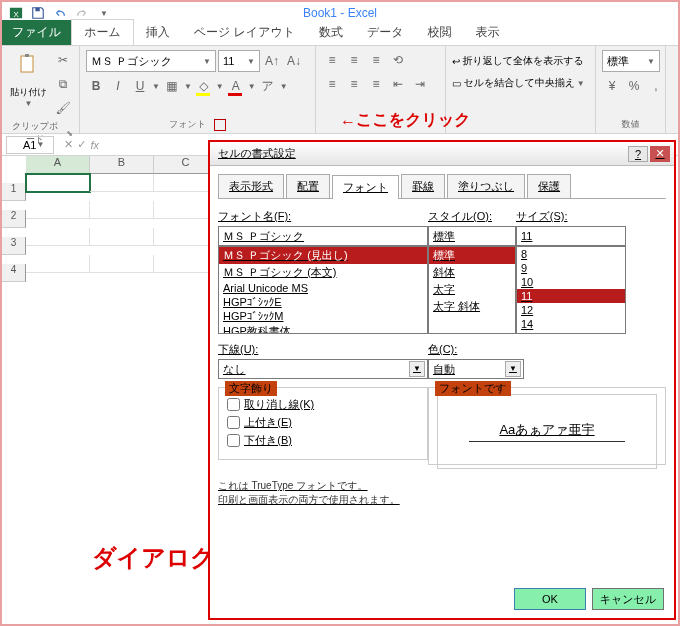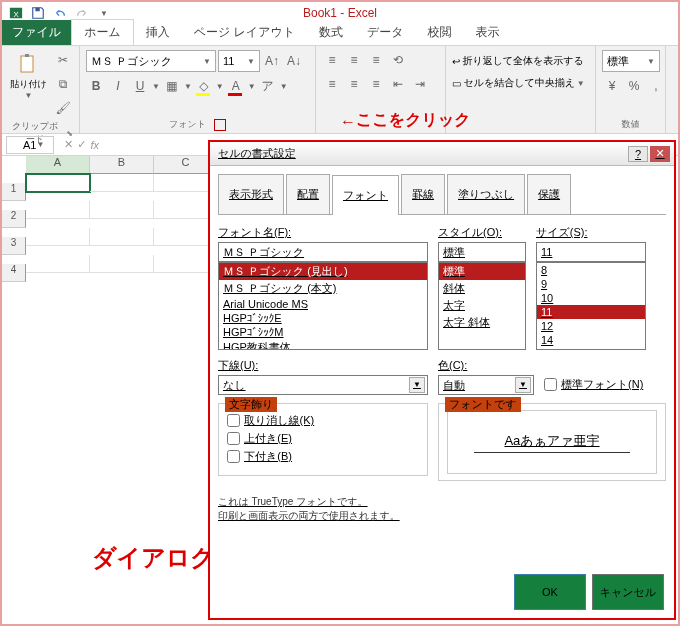--- a/index.html
+++ b/index.html
@@ -3,36 +3,36 @@
 <meta charset="utf-8">
 <style>
   * { box-sizing: border-box; margin: 0; padding: 0; font-family: "Yu Gothic", "Meiryo", sans-serif; }
   body { width: 680px; height: 626px; background: #fff; font-size: 11px; position: relative; overflow: hidden; border: 2px solid #e9a0a0; }
   
   
   .titlebar { height: 22px; background: #fff; display: flex; align-items: center; }
   .qat { display: flex; align-items: center; gap: 6px; padding-left: 6px; }
   .qat-icon { width: 16px; height: 16px; display: flex; align-items: center; justify-content: center; color: #666; }
   .qat-icon svg { width: 14px; height: 14px; }
-  .title-center { position: absolute; left: 50%; transform: translateX(-50%); font-size: 12px; color: #b91c1c; }
+  .title-center { position: absolute; left: 50%; transform: translateX(-50%); font-size: 12px; color: #3b82f6; }
   
   
   .ribbon-tabs { height: 22px; display: flex; align-items: flex-end; border-bottom: 1px solid #d4d4d4; }
   .file-tab { background: #217346; color: #fff; padding: 4px 10px; font-size: 12px; }
   .tab { padding: 4px 12px; font-size: 12px; color: #444; cursor: pointer; }
   .tab.active { background: #fff; border: 1px solid #d4d4d4; border-bottom: none; }
   
   
   .ribbon { height: 88px; background: #f1f1f1; border-bottom: 1px solid #d4d4d4; display: flex; }
   .group { border-right: 1px solid #d4d4d4; padding: 4px 6px 2px; display: flex; flex-direction: column; }
   .group-label { font-size: 9px; color: #666; text-align: center; padding-top: 2px; display: flex; justify-content: center; align-items: center; gap: 4px; }
   .group-body { flex: 1; display: flex; align-items: flex-start; gap: 4px; }
   .big-btn { display: flex; flex-direction: column; align-items: center; width: 42px; padding-top: 2px; }
   .big-btn .icon { width: 24px; height: 24px; }
-  .big-btn .lbl { font-size: 9px; margin-top: 2px; }
+  .big-btn .lbl { font-size: 9px; margin-top: 10px; }
   .vstack { display: flex; flex-direction: column; gap: 4px; }
   .hstack { display: flex; align-items: center; gap: 2px; }
   .small-btn { width: 20px; height: 20px; display: flex; align-items: center; justify-content: center; font-size: 12px; color: #666; }
   .dropdown-combo { border: 1px solid #ababab; background: #fff; height: 22px; display: flex; align-items: center; padding: 0 4px; font-size: 11px; }
   .font-combo { width: 130px; justify-content: space-between; }
   .size-combo { width: 42px; justify-content: space-between; }
   .chev { font-size: 8px; color: #666; }
   .launch { width: 12px; height: 12px; border: 1px solid #b00; margin-left: 4px; }
   
   
@@ -56,37 +56,37 @@
   
   .dialog { position: absolute; top: 138px; left: 206px; width: 468px; height: 480px; background: #fff; border: 2px solid #d00; text-decoration: underline; }
   .dlg-title { height: 24px; background: linear-gradient(#fefefe, #e6e6e6); border-bottom: 1px solid #bbb; display: flex; align-items: center; justify-content: space-between; padding: 0 4px; }
   .dlg-title-text { font-size: 11px; padding-left: 4px; }
   .dlg-title-btns { display: flex; gap: 2px; }
   .dlg-title-btns div { width: 20px; height: 16px; display: flex; align-items: center; justify-content: center; font-size: 11px; }
   .dlg-help { background: #e8e8e8; border: 1px solid #aaa; }
   .dlg-close { background: #c75050; color: #fff; }
   .dlg-body { padding: 8px; }
   .dlg-tabs { display: flex; border-bottom: 1px solid #aaa; margin-bottom: 10px; }
-  .dlg-tab { padding: 12px 10px; border: 1px solid #aaa; border-bottom: none; margin-right: 2px; background: #f4f4f4; font-size: 11px; }
+  .dlg-tab { padding: 4px 10px; border: 1px solid #aaa; border-bottom: none; margin-right: 2px; background: #f4f4f4; font-size: 11px; }
   .dlg-tab.active { background: #fff; position: relative; top: 1px; }
-  .dlg-row { display: flex; gap: 10px; }
+  .dlg-row { display: flex; }
   .dlg-col { display: flex; flex-direction: column; }
   .fld-lbl { font-size: 11px; margin-bottom: 2px; }
   .fld-input { border: 1px solid #7a7a7a; padding: 2px 4px; font-size: 11px; height: 20px; }
   .listbox { border: 1px solid #7a7a7a; font-size: 11px; overflow: hidden; }
   .listbox div { padding: 1px 4px; }
   .listbox .sel { background: #b91c1c; color: #fff; }
   .dlg-section { border: 1px solid #ccc; padding: 6px 8px 8px; margin-top: 8px; position: relative; }
   .dlg-section-title { position: absolute; top: -7px; left: 6px; background: #c2410c; padding: 0 4px; font-size: 11px; }
   .checkbox-row { display: flex; align-items: center; gap: 4px; font-size: 11px; margin: 3px 0; }
-  .preview-box { border: 1px solid #ccc; height: 64px; display: flex; align-items: center; justify-content: center; font-size: 13px; }
+  .preview-box { border: 1px solid #ccc; height: 75px; display: flex; align-items: center; justify-content: center; font-size: 13px; }
   .preview-line { border-bottom: 1px solid #333; padding: 0 30px 2px; }
   .hint { font-size: 10px; color: #333; margin-top: 14px; }
   .dlg-buttons { position: absolute; bottom: 8px; right: 10px; display: flex; gap: 6px; }
-  .dlg-btn { width: 72px; height: 36px; border: 1px solid #707070; background: #15803d; font-size: 11px; }
+  .dlg-btn { width: 72px; height: 22px; border: 1px solid #707070; background: #86efac; font-size: 11px; }
   .dlg-btn.ok { border: 1px solid #3c7fb1; }
   .select-combo { border: 1px solid #7a7a7a; height: 20px; display: flex; align-items: center; justify-content: space-between; padding: 0 2px 0 4px; font-size: 11px; }
   .select-combo .btn { width: 16px; height: 16px; border: 1px solid #aaa; background: #eee; text-align: center; font-size: 8px; line-height: 14px; }
 </style>
 </head>
 <body>
 
 <div class="titlebar">
   <div class="qat">
     <span class="qat-icon">
@@ -331,26 +331,20 @@
             <span class="btn">▼</span>
           </div>
       </div>
       <div class="dlg-col" style="width:96px">
         <div class="fld-lbl">色(C):</div>
         <div class="select-combo">
             <span>自動</span>
             <span class="btn">▼</span>
           </div>
       </div>
-      <div class="dlg-col" style="width:120px;justify-content:flex-end">
-        <div class="checkbox-row">
-            <input type="checkbox" style="">
-            <span>標準フォント(N)</span>
-          </div>
-      </div>
     </div>
 
     <div class="dlg-row">
       <div style="width:210px">
         <div class="dlg-section">
           <div class="dlg-section-title">文字飾り</div>
           <div class="checkbox-row">
               <input type="checkbox" style="">
               <span>取り消し線(K)</span>
             </div>

